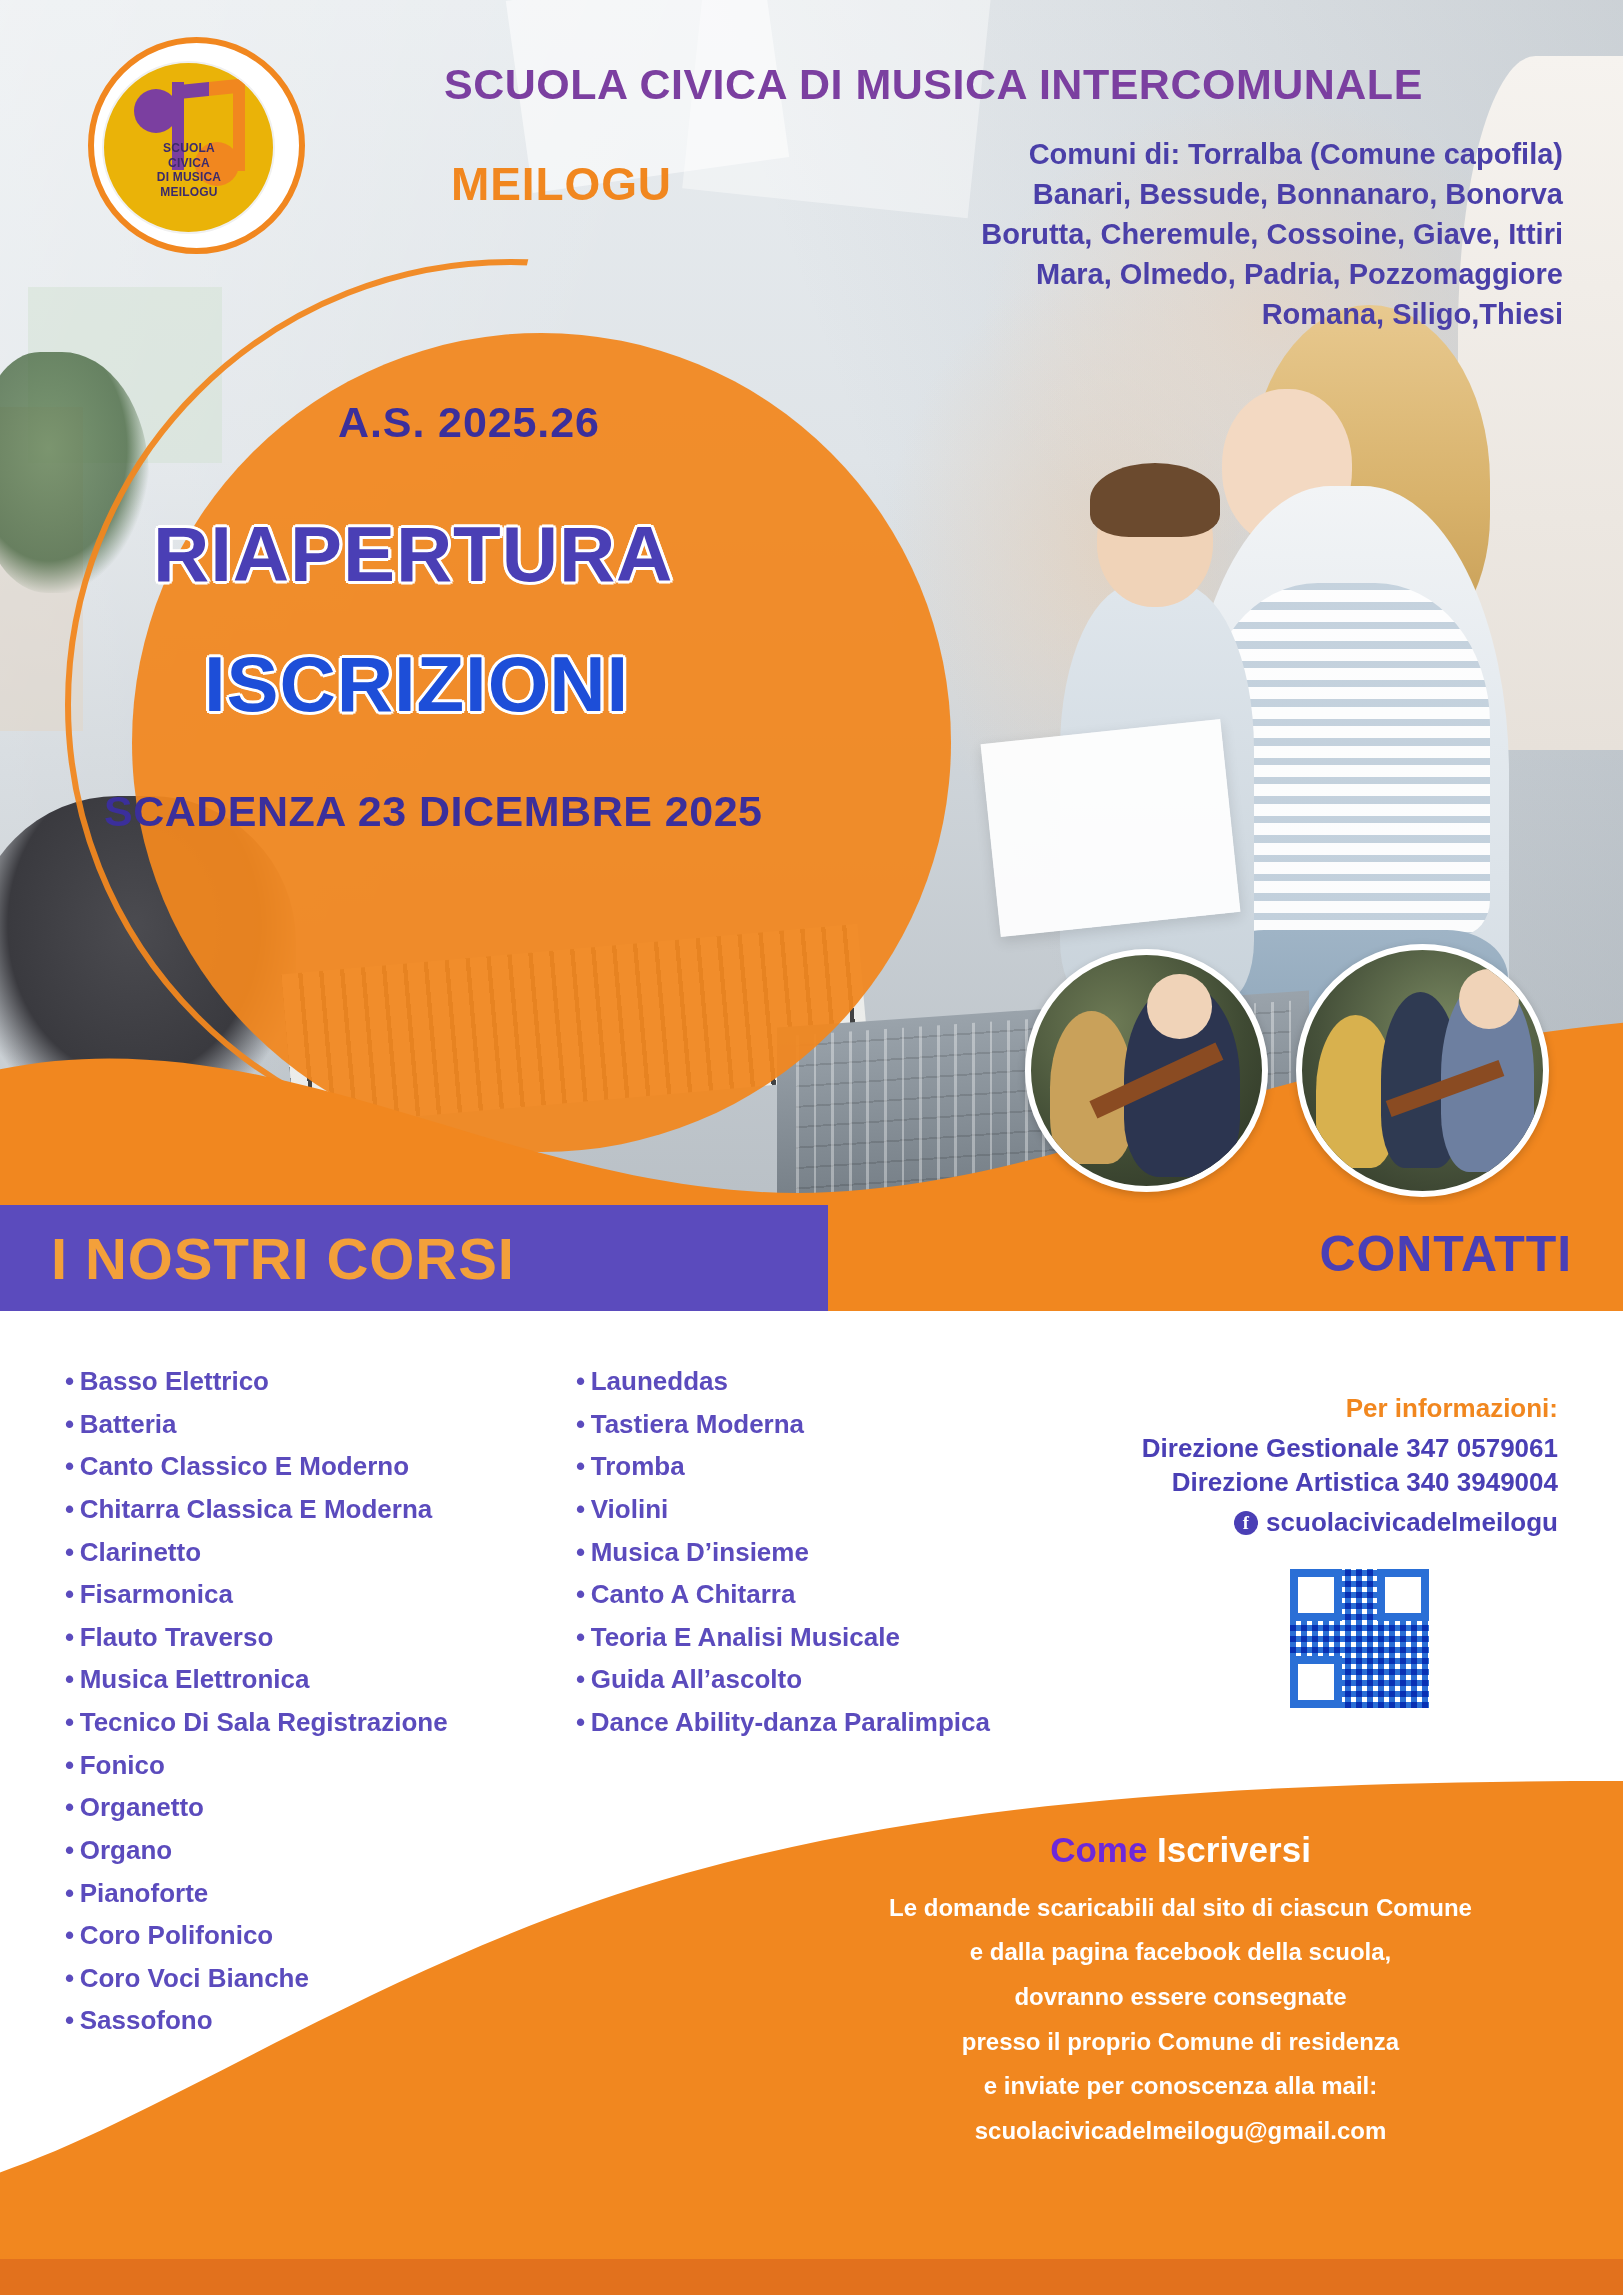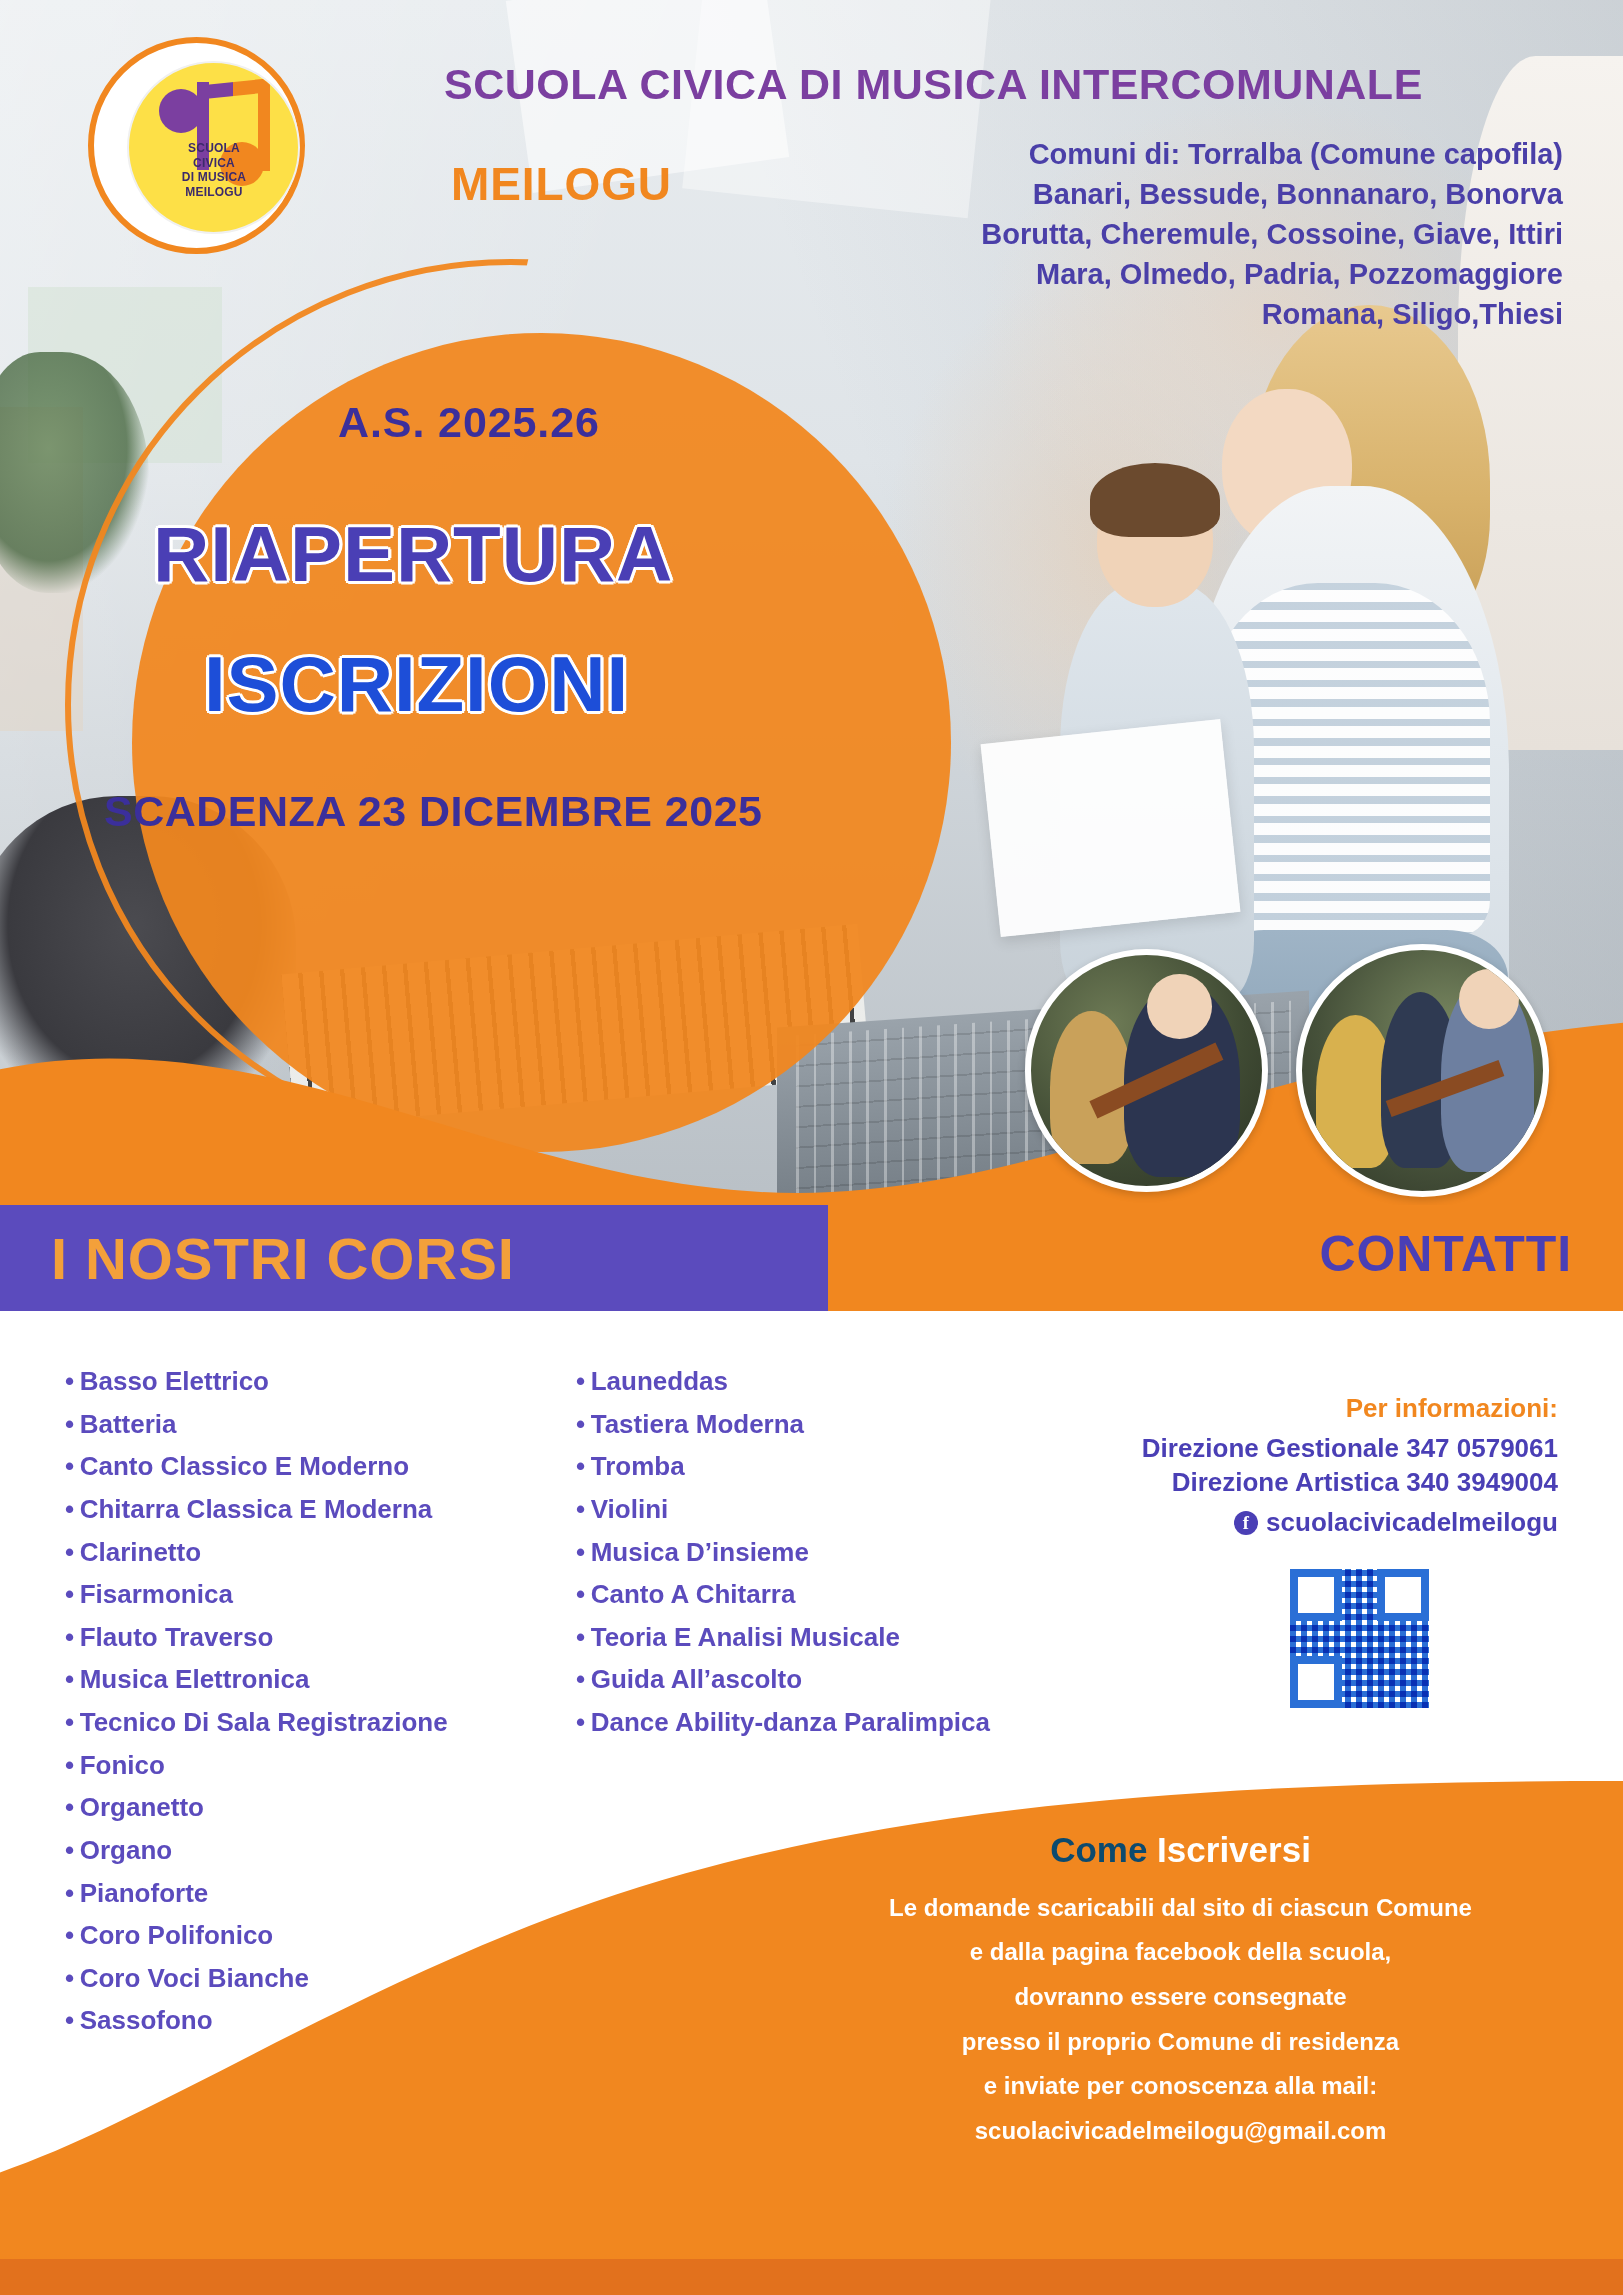--- a/index.html
+++ b/index.html
@@ -187,24 +187,24 @@
     width: 217px; height: 217px;
   }
   .logo-ring {
     position: absolute; inset: 0;
     border-radius: 50%;
     border: 6px solid #f1871f;
     background: #ffffff;
   }
   .logo-inner {
     position: absolute;
-    left: 39px; top: 24px;
+    left: 14px; top: 24px;
     width: 169px; height: 169px;
     border-radius: 50%;
-    background: #fde047;
+    background: #eab308;
     border: 2.3px solid #f0f0f0;
     overflow: hidden;
   }
   .logo-note-purple {
     position: absolute;
     left: 30px; top: 26px;
     width: 44px; height: 44px;
     border-radius: 50%;
     background: #7b3fa0;
   }
@@ -452,21 +452,21 @@
     left: 787px; top: 1830px;
     width: 787px;
     text-align: center;
     color: #ffffff;
   }
   .iscriversi-title {
     font-size: 35px;
     font-weight: 800;
     margin-bottom: 15.7px;
   }
-  .iscriversi-title .w1 { color: #0c4a6e; }
+  .iscriversi-title .w1 { color: #6d28d9; }
   .iscriversi-title .w2 { color: #ffffff; }
   .iscriversi-line {
     font-size: 24px;
     line-height: 1.86;
     font-weight: 600;
   }
 
   .footer-bar {
     position: absolute;
     left: 0; bottom: 0;

